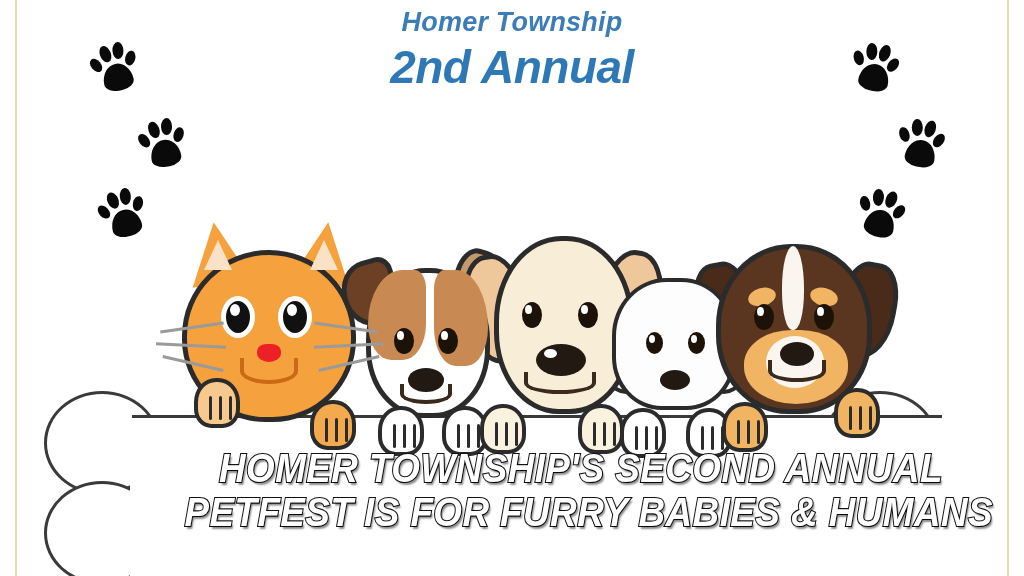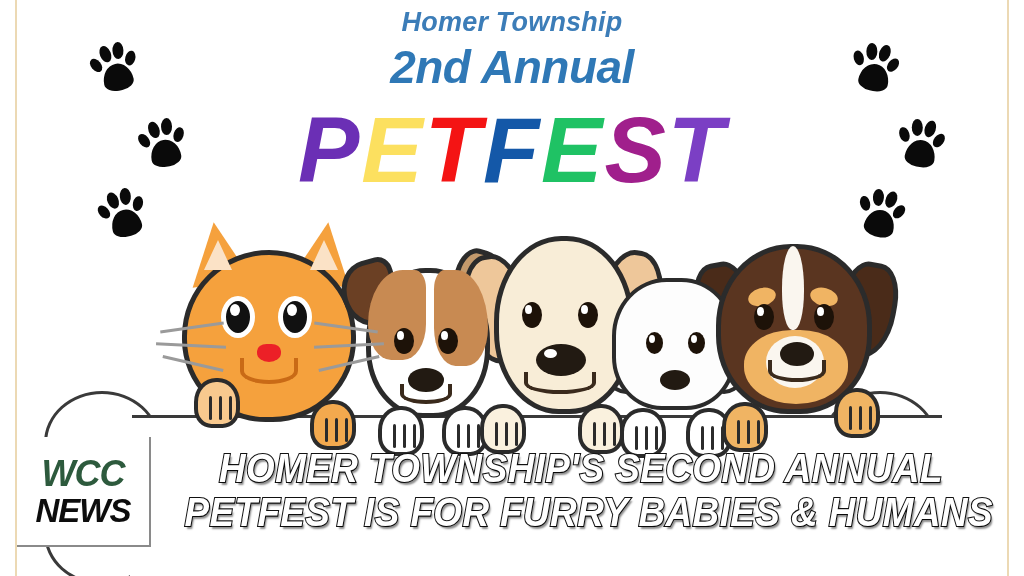--- a/index.html
+++ b/index.html
@@ -194,21 +194,20 @@
 <body>
 
 <div id="stage">
 
   <div class="edge-rule left"></div>
   <div class="edge-rule right"></div>
 
   <div class="flyer-head" id="kicker">Homer Township</div>
   <div class="flyer-head" id="subhead">2nd Annual</div>
 
-  <div id="wordmark"><span style="color: rgb(107, 47, 181);">P</span><span style="color: rgb(252, 224, 95);">E</span><span style="color: rgb(244, 20, 20);">T</span><span style="color: rgb(20, 88, 168);">F</span><span style="color: rgb(31, 194, 100);">E</span><span style="color: rgb(160, 31, 140);">S</span><span style="color: rgb(123, 63, 196);">T</span></div>
 
   <div id="paws-left">
       <div class="paw" style="left: 92px; top: 42px; transform: rotate(-12deg);">
         <div class="toe t1"></div>
         <div class="toe t2"></div>
         <div class="toe t3"></div>
         <div class="toe t4"></div>
         <div class="pad"></div>
       </div>
       <div class="paw" style="left: 140px; top: 118px; transform: rotate(-10deg);">
@@ -398,18 +397,14 @@
         <b></b>
         <b></b>
       </div>
   </div>
 
   <div id="headline">
     <div>HOMER TOWNSHIP'S SECOND ANNUAL</div>
     <div>PETFEST IS FOR FURRY BABIES &amp; HUMANS</div>
   </div>
 
-  <div id="newsbug">
-    <span class="wcc">WCC</span>
-    <span class="news">NEWS</span>
-  </div>
 
 </div>
 
 </body></html>

